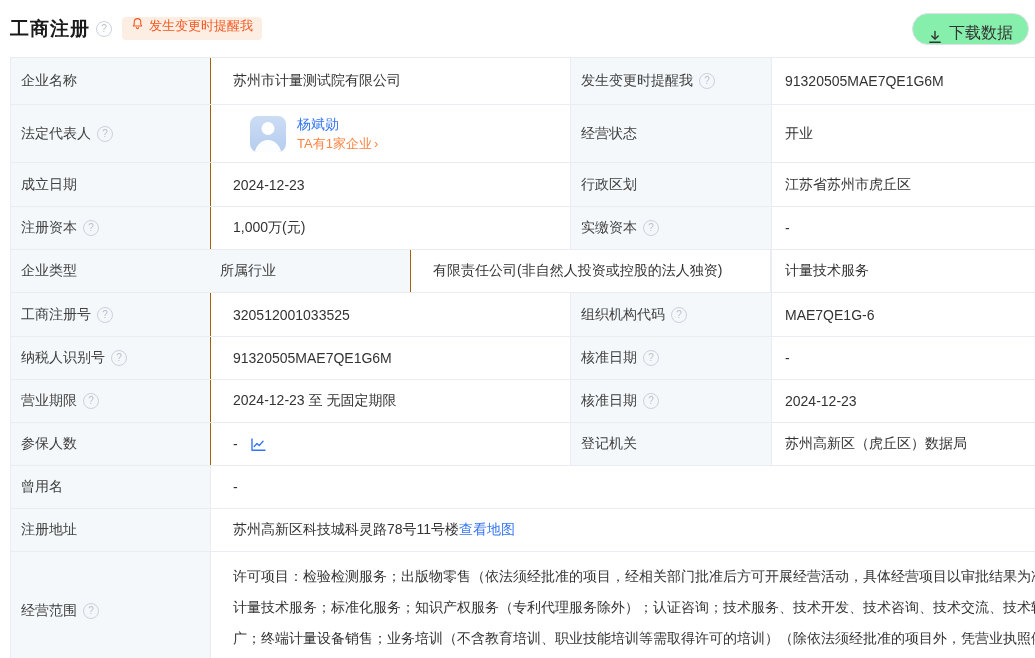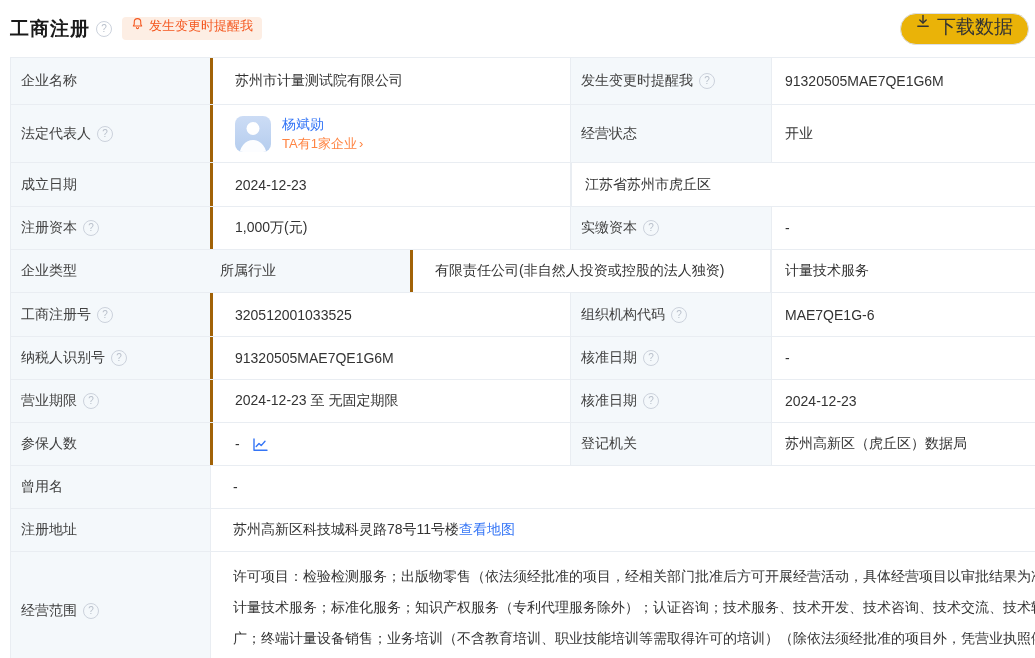--- a/index.html
+++ b/index.html
@@ -17,44 +17,44 @@
     width:14px;height:14px;border:1px solid #ccd2dc;border-radius:50%;
     color:#b9c0cb;font-size:10px;font-weight:normal;margin-left:6px;flex-shrink:0;
     line-height:1;cursor:pointer;
   }
   .badge{
     display:inline-flex;align-items:flex-start;gap:5px;height:23px;padding:0 9px;
     background:#fdeee4;border-radius:4px;color:#f4571f;font-size:13px;
     margin-left:10px;cursor:pointer;
   }
   .dl-btn{
-    margin-left:auto;display:inline-flex;align-items:flex-start;gap:7px;
+    margin-left:auto;display:inline-flex;align-items:flex-end;gap:7px;
     height:30px;padding:0 15px;border:1px solid #dcdfe6;border-radius:16px;
-    font-size:19px;color:#333;background:#eab308;cursor:pointer;
+    font-size:16px;color:#333;background:#86efac;cursor:pointer;
   }
   
   .tbl{
     margin-left:10px;width:1160px;
     border:1px solid #e9edf2;border-bottom:none;
   }
   .row{display:flex;border-bottom:1px solid #e9edf2;}
   .cell{display:flex;align-items:center;font-size:14px;color:#333;box-sizing:border-box;}
   .lbl{background:#f4f8fb;color:#404040;flex-shrink:0;}
   .c1{width:199px;padding-left:10px;}
-  .c2{width:361px;padding-left:22px;border-left:3px solid #a16207;border-right:1px solid #e9edf2;}
+  .c2{width:361px;padding-left:22px;border-left:1px solid #a16207;border-right:1px solid #e9edf2;}
   .c3{width:200px;padding-left:10px;}
   .c4{flex:1 1 auto;padding-left:13px;border-left:1px solid #e9edf2;}
   .cfull{flex:1 1 auto;padding-left:22px;border-left:1px solid #e9edf2;}
   .h46{height:46px}.h57{height:57px}.h43{height:43px}.h42{height:42px}
   .hscope{height:118px;}
   .hscope .c1{align-items:center;}
   .scope-val{display:block;padding-top:9px;overflow:hidden;}
   .scope-line{white-space:nowrap;line-height:31px;font-size:14px;color:#333;overflow:hidden;}
   
-  .rep{display:flex;align-items:center;gap:11px;}
+  .rep{display:flex;align-items:center;gap:11px;margin-left:17px;}
   .avatar{width:36px;height:36px;border-radius:8px;position:relative;overflow:hidden;
     background:linear-gradient(180deg,#ccdcf5 0%,#b5cdee 100%);flex-shrink:0;}
   .avatar .a-head{position:absolute;left:50%;top:6px;transform:translateX(-50%);
     width:13px;height:13px;border-radius:50%;background:#fff;}
   .avatar .a-body{position:absolute;left:50%;bottom:-5px;transform:translateX(-50%);
     width:28px;height:17px;border-radius:50% 50% 0 0/100% 100% 0 0;background:#fcfdff;}
   .rep-col{display:flex;flex-direction:column;justify-content:center;}
   .rep-name{font-size:14px;color:#3475f6;line-height:20px;cursor:pointer;}
   .rep-link{font-size:13px;color:#ff8442;line-height:19px;cursor:pointer;display:flex;align-items:center;gap:2px;}
   .rep-link .chev{font-size:13px;line-height:1;}
@@ -132,20 +132,23 @@
     </div>
   </div>
 
   <div class="row h43">
     <div class="cell lbl c1">
       <span>成立日期</span>
     </div>
     <div class="cell c2">
       <span>2024-12-23</span>
     </div>
+    <div class="cell lbl c3">
+      <span>行政区划</span>
+    </div>
     <div class="cell c4">
       <span>江苏省苏州市虎丘区</span>
     </div>
   </div>
 
   <div class="row h42">
     <div class="cell lbl c1">
       <span>注册资本</span>
       <span class="help">?</span>
     </div>

